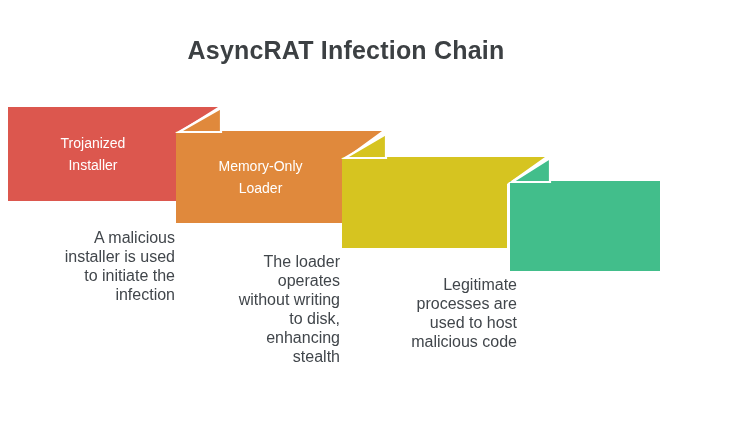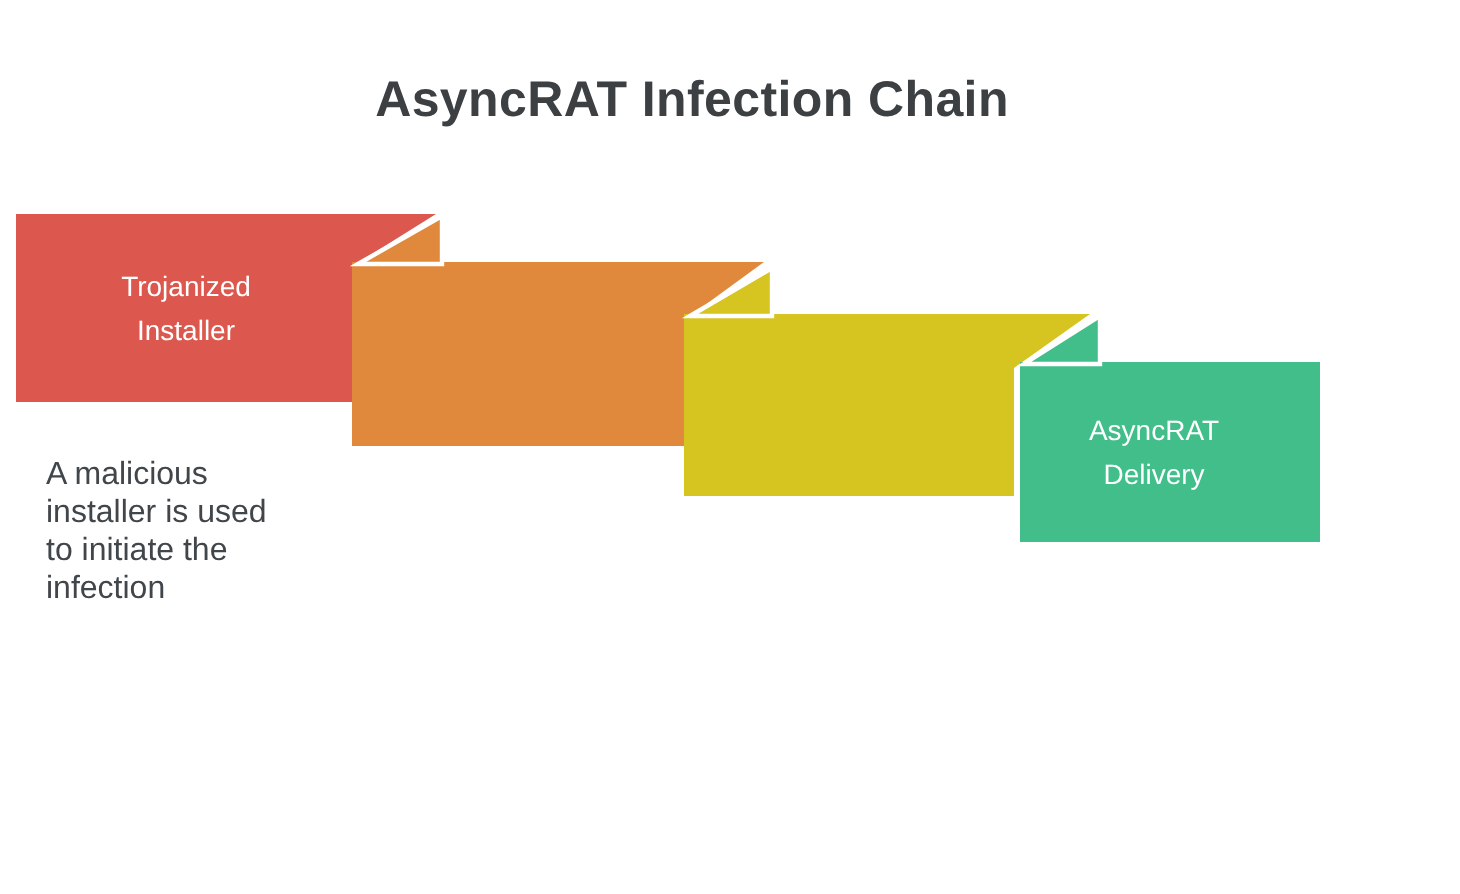--- a/index.html
+++ b/index.html
@@ -26,21 +26,21 @@
     font-size:14px;
     line-height:22px;
     text-align:center;
     white-space:pre-line;
   }
   .step-desc{
     position:absolute;
     color:var(--desc-color,#41464B);
     font-size:16px;
     line-height:19px;
-    text-align:left;
+    text-align:right;
     white-space:pre-line;
   }
   .lbl-1{left:8px;   top:132px; width:170px;}
   .lbl-2{left:176px; top:155px; width:169px;}
   .lbl-3{left:342px; top:169px; width:165px;}
   .lbl-4{left:510px; top:204px; width:134px;}
   .dsc-1{left:23px;  top:228px; width:152px;}
   .dsc-2{left:188px; top:252px; width:152px;}
   .dsc-3{left:357px; top:275px; width:160px;}
   .dsc-4{left:522px; top:298px; width:170px;}
@@ -62,21 +62,31 @@
 
     <polygon points="342,157 545,157 507,184 507,248 342,248" fill="#D6C420"></polygon>
     <polygon class="fold" points="345,158 386,134 386,158" fill="#D6C420"></polygon>
 
     <polygon points="510,181 667,181 667,167 714,226 667,284 667,271 510,271" fill="#42BE8B"></polygon>
     <polygon class="fold" points="512,182 550,158 550,182" fill="#42BE8B"></polygon>
   </svg>
 
   <div class="step-label lbl-1">Trojanized
 Installer</div>
-  <div class="step-label lbl-4">AsyncRAT
-Delivery</div>
+  <div class="step-label lbl-2">Memory-Only
+Loader</div>
 
   <div class="step-desc dsc-1">A malicious
 installer is used
 to initiate the
 infection</div>
+  <div class="step-desc dsc-2">The loader
+operates
+without writing
+to disk,
+enhancing
+stealth</div>
+  <div class="step-desc dsc-3">Legitimate
+processes are
+used to host
+malicious code</div>
 
 </div>
 
 </body></html>

